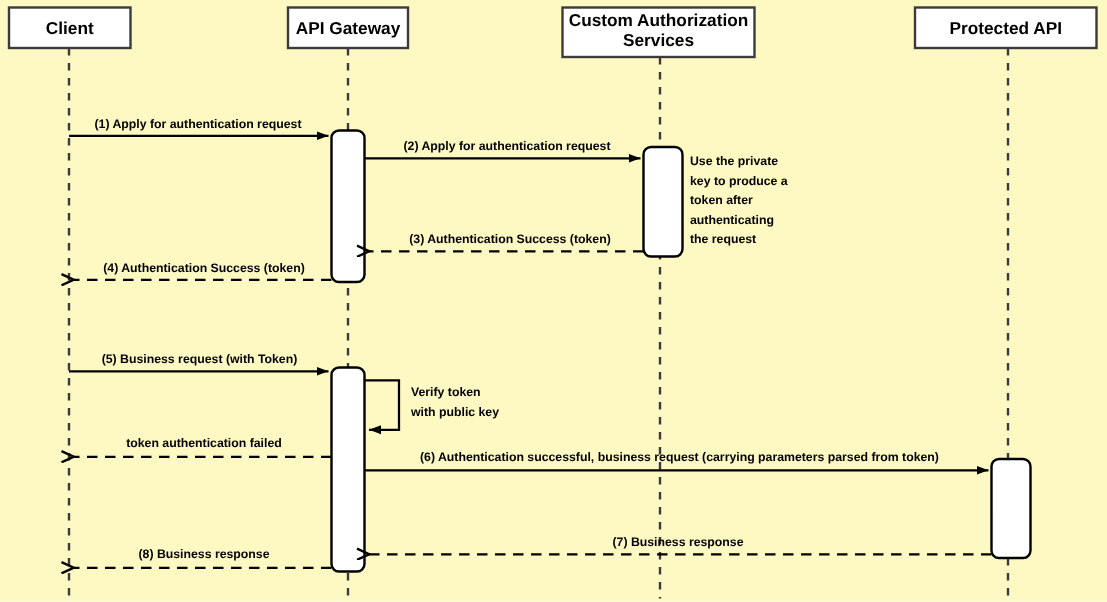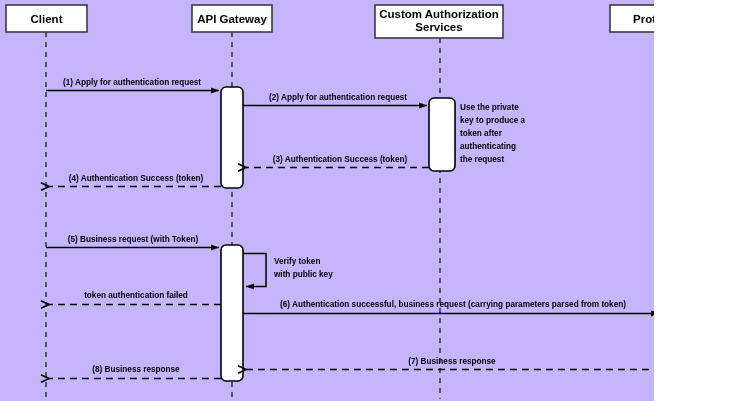--- a/index.html
+++ b/index.html
@@ -7,23 +7,23 @@
     margin: 0;
     padding: 0;
     background: #ffffff;
   }
   body {
     font-family: "Liberation Sans", sans-serif;
     color: #000000;
   }
   #diagram-root {
     position: relative;
-    width: 654px;
+    width: 738px;
     height: 401px;
-    background: #c4b5fd;
+    background: #fef9c3;
     overflow: hidden;
   }
   svg#seq-svg {
     display: block;
     width: 738px;
     height: 401px;
   }
   .lifeline-box {
     fill: #ffffff;
     stroke: #3b3b3b;

